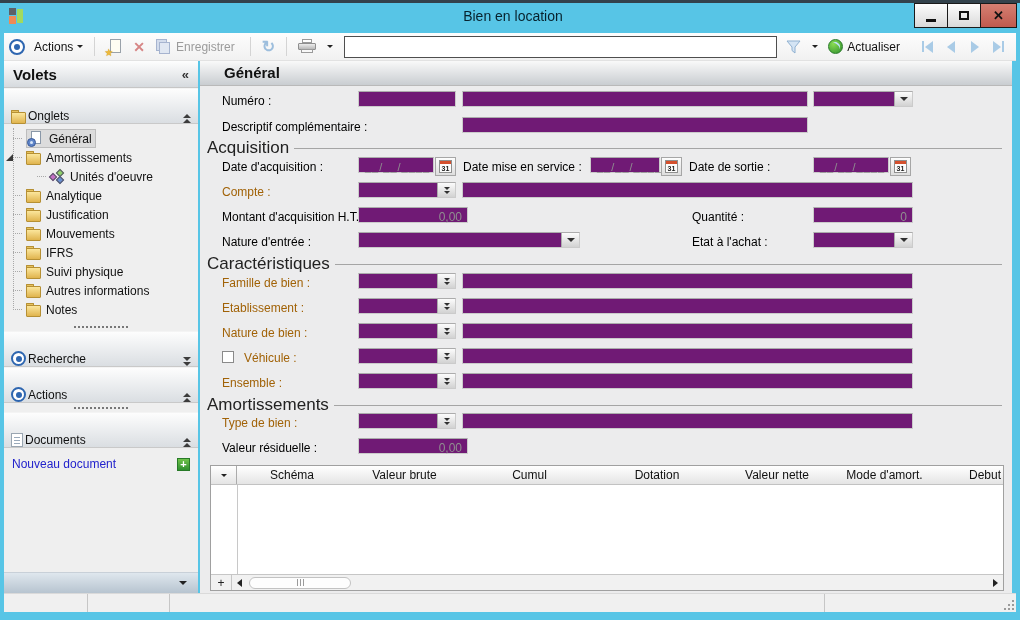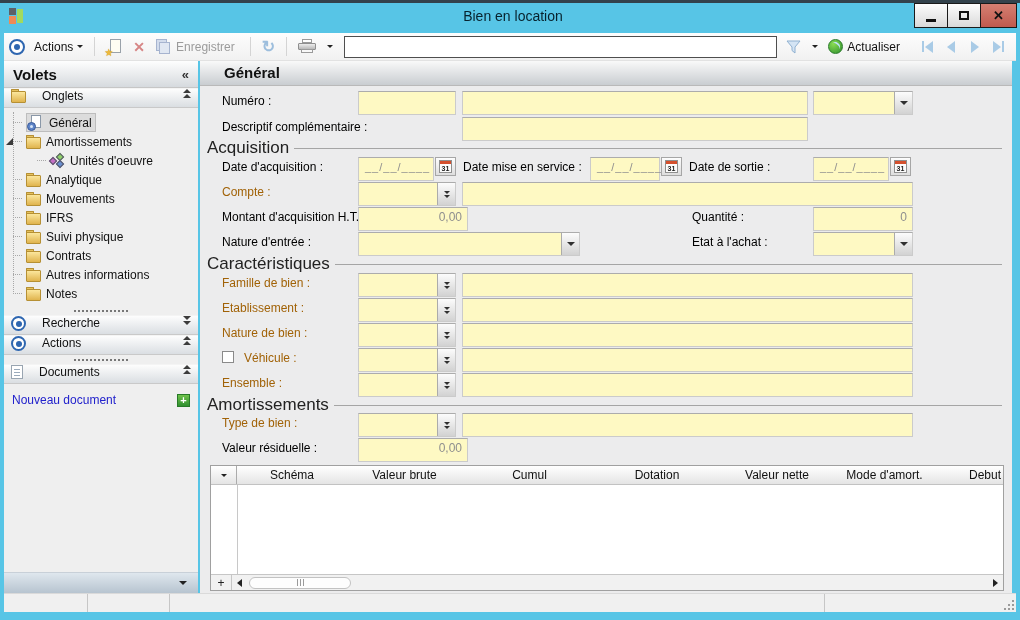--- a/index.html
+++ b/index.html
@@ -52,21 +52,21 @@
   .nt-right { width:0; height:0; border-top:6px solid transparent; border-bottom:6px solid transparent; border-left:8px solid #A9CBE6; }
   .nav-bar { width:2px; height:11px; background:#A9CBE6; margin:0 1px; }
   .greenref { position:relative; width:15px; height:15px; border-radius:50%; background:radial-gradient(circle at 35% 30%, #8ADC52, #2E8F2E); border:1px solid #287A28; flex:none; }
   .greenref::after { content:""; position:absolute; inset:2px; border-radius:50%; border-top:2px solid #BFE0F8; transform:rotate(40deg); }
 
   
   .sidebar { position:absolute; top:58px; left:4px; width:194px; bottom:27px; background:#EFEFEF; display:flex; flex-direction:column; }
   .side-title { height:27px; flex:none; background:linear-gradient(#FEFEFE,#D6DADE); border-bottom:1px solid #C6C6C6; display:flex; align-items:center; padding:0 9px; }
   .side-title .t { font-size:15px; font-weight:bold; color:#111; }
   .side-title .collapse { margin-left:auto; font-size:13px; font-weight:bold; color:#333; cursor:default; }
-  .section-bar { height:20px; flex:none; background:linear-gradient(#FDFDFD,#DADEE2); border-top:1px solid #F4F4F4; border-bottom:1px solid #C9C9C9; display:flex; align-items:flex-start; padding:0 7px; gap:16px; }
+  .section-bar { height:36px; flex:none; background:linear-gradient(#FDFDFD,#DADEE2); border-top:1px solid #F4F4F4; border-bottom:1px solid #C9C9C9; display:flex; align-items:flex-end; padding:0 7px; gap:2px; }
   .section-bar .s-label { font-size:12px; color:#111; }
   .dblchev { margin-left:auto; display:flex; flex-direction:column; gap:1px; }
   .chev-u { width:0; height:0; border-left:4px solid transparent; border-right:4px solid transparent; border-bottom:4px solid #3C3C3C; }
   .chev-d { width:0; height:0; border-left:4px solid transparent; border-right:4px solid transparent; border-top:4px solid #3C3C3C; }
 
   .folder { position:relative; width:15px; height:13px; flex:none; }
   .folder::before { content:""; position:absolute; left:0; top:0; width:6px; height:3px; background:#E6C25E; border:1px solid #B69034; border-bottom:none; border-radius:1px 1px 0 0; }
   .folder::after { content:""; position:absolute; left:0; top:2px; width:13px; height:10px; background:linear-gradient(#FBE69C,#E0B44E); border:1px solid #B69034; border-radius:1px; }
   .pageicon { position:relative; width:12px; height:14px; background:#fff; border:1px solid #99A5B1; flex:none; }
   .pageicon::before { content:""; position:absolute; left:2px; top:3px; right:2px; height:1px; background:#9AAABB; box-shadow:0 3px 0 #9AAABB, 0 6px 0 #9AAABB; }
@@ -96,21 +96,21 @@
   .plus-box { margin-left:auto; width:13px; height:13px; background:linear-gradient(#6FC24A,#2F8F2F); border:1px solid #277A27; color:#fff; font-size:11px; font-weight:bold; line-height:11px; text-align:center; }
   .side-footer { margin-top:auto; height:21px; flex:none; background:linear-gradient(#DFE7EE,#B7C4D0); border-top:1px solid #C8D0D8; display:flex; align-items:center; justify-content:flex-end; padding-right:11px; }
 
   
   .main { position:absolute; top:58px; left:200px; right:8px; bottom:27px; background:#ECECED; }
   .main-header { height:25px; background:linear-gradient(#F9F9F9,#C9CDD1); border-bottom:1px solid #B9B9B9; font-size:15px; font-weight:bold; padding:3px 0 0 24px; color:#111; }
 
   .row { position:absolute; left:0; right:0; height:20px; }
   .lbl { position:absolute; top:3px; font-size:12px; color:#000; white-space:nowrap; }
   .lbl.blue { color:#a16207; }
-  .fld { position:absolute; top:0; height:24px; background:#fef9c3; border:1px solid #CBCBCB; border-top-color:#ACACAC; }
+  .fld { position:absolute; top:0; height:16px; background:#701a75; border:1px solid #CBCBCB; border-top-color:#ACACAC; }
   .fld.val { font-size:12px; color:#8F8F8F; text-align:right; padding:2px 5px 0 0; }
   .cbtn { position:absolute; right:0; top:0; bottom:0; width:18px; background:linear-gradient(#FCFCFC,#D2D2D2); border-left:1px solid #ABABAB; display:flex; flex-direction:column; align-items:center; justify-content:center; gap:1px; cursor:default; }
   .cbtn .t-down { border-top-color:#303030; }
   .datetext { position:absolute; top:3px; left:6px; font-size:11px; color:#8F8F8F; letter-spacing:1px; }
   .calbtn { position:absolute; top:0; width:21px; height:19px; background:linear-gradient(#FDFDFD,#DEDEDE); border:1px solid #A6A6A6; display:flex; align-items:center; justify-content:center; cursor:default; }
   .cal { position:relative; width:13px; height:13px; background:#FCFCFC; border:1px solid #8F8F8F; }
   .cal::before { content:""; position:absolute; top:0; left:0; right:0; height:3px; background:#D4502E; }
   .cal .d { position:absolute; left:0; right:0; top:4px; font-size:7px; font-weight:bold; color:#222; text-align:center; line-height:8px; }
   .group { position:absolute; left:7px; right:10px; height:14px; display:flex; align-items:center; }
   .group .g-label { font-size:17px; color:#222; white-space:nowrap; }
@@ -273,33 +273,33 @@
             <i class="d3"></i>
           </span>
         <span class="tree-label">Unités d'oeuvre</span>
       </div>
       <div class="tree-item">
         <span class="folder"></span>
         <span class="tree-label">Analytique</span>
       </div>
       <div class="tree-item">
         <span class="folder"></span>
+        <span class="tree-label">Justification</span>
+      </div>
+      <div class="tree-item">
+        <span class="folder"></span>
         <span class="tree-label">Mouvements</span>
       </div>
       <div class="tree-item">
         <span class="folder"></span>
         <span class="tree-label">IFRS</span>
       </div>
       <div class="tree-item">
         <span class="folder"></span>
         <span class="tree-label">Suivi physique</span>
-      </div>
-      <div class="tree-item">
-        <span class="folder"></span>
-        <span class="tree-label">Contrats</span>
       </div>
       <div class="tree-item">
         <span class="folder"></span>
         <span class="tree-label">Autres informations</span>
       </div>
       <div class="tree-item">
         <span class="folder"></span>
         <span class="tree-label">Notes</span>
       </div>
     </div>

